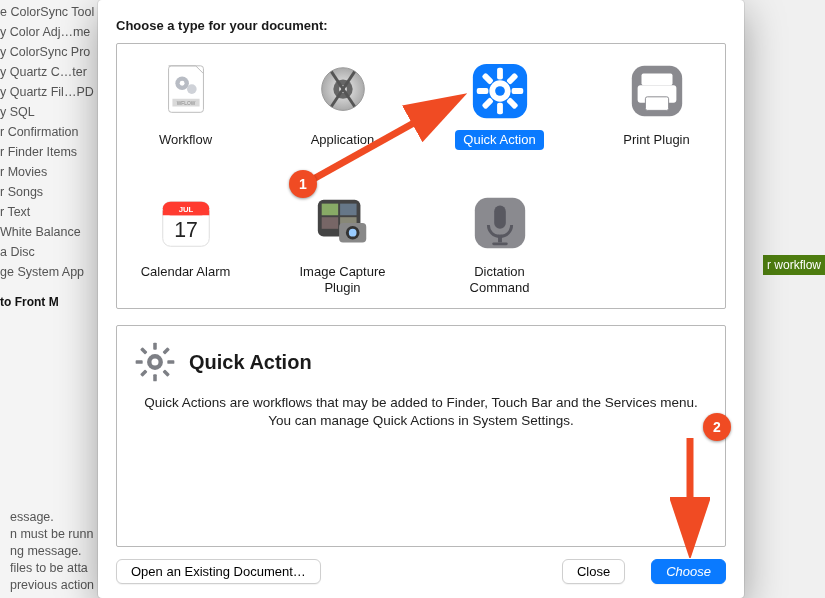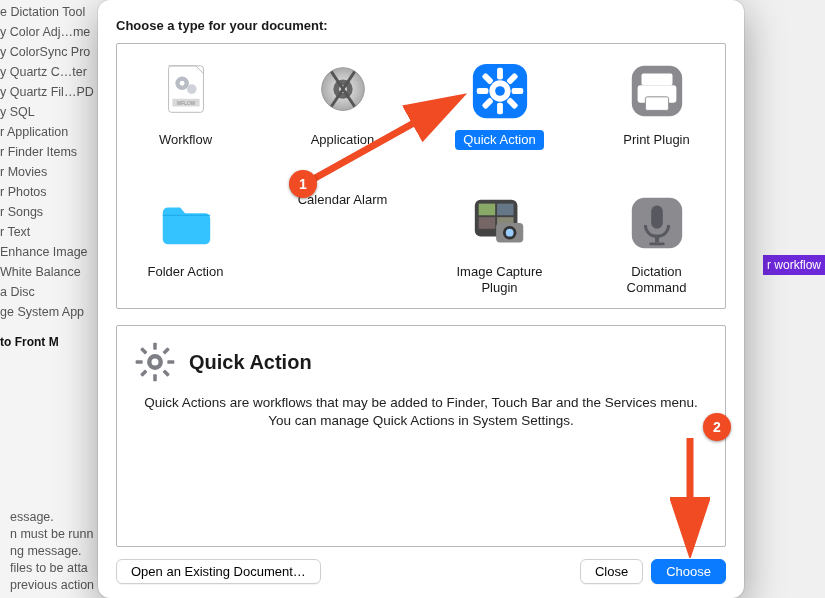--- a/index.html
+++ b/index.html
@@ -45,35 +45,35 @@
     width: 115px;
     font-size: 12.5px;
     color: #555;
     line-height: 17px;
     padding-left: 10px;
     white-space: nowrap;
   }
   .bg-right-hint {
     position: absolute;
     right: 0; top: 255px;
-    background: #6d28d9;
+    background: #4d7c0f;
     color: #fff;
     font-size: 12px;
     padding: 3px 4px;
     white-space: nowrap;
   }
 
   
   .sheet {
     position: absolute;
     left: 98px; top: 0;
     width: 646px;
     height: 598px;
     background: #fff;
-    border-radius: 12px;
+    border-radius: 4px;
     box-shadow: 0 12px 40px rgba(0,0,0,0.35), 0 0 0 1px rgba(0,0,0,0.08);
     padding: 18px 18px 14px 18px;
     display: flex;
     flex-direction: column;
   }
 
   .sheet-title {
     font-size: 13px;
     font-weight: 700;
     margin-bottom: 10px;
@@ -145,35 +145,36 @@
     color: #222;
     line-height: 18px;
     text-align: center;
   }
 
   
   .footer {
     display: flex;
     align-items: center;
     margin-top: 12px;
-    gap: 8px;
+    gap: 26px;
   }
   .btn {
     font-size: 13px;
     padding: 4px 14px;
     border-radius: 6px;
     border: 1px solid #cfcfcf;
     background: #fff;
     box-shadow: 0 1px 1px rgba(0,0,0,0.05);
     cursor: default;
   }
   .btn.primary {
     background: #0a7aff;
     border-color: #0a7aff;
     color: #fff;
+    font-style: italic;
   }
   .spacer { flex: 1; }
 
   
   .callout {
     position: absolute;
     width: 28px; height: 28px;
     background: #f04b23;
     border-radius: 50%;
     color: #fff;
@@ -191,33 +192,31 @@
     pointer-events: none;
   }
 
   
   svg { display: block; }
 </style>
 </head>
 <body>
 
 <div class="bg-sidebar" id="bg-sidebar">
-    <div class="item">e Dictation Tool</div>
+    <div class="item">e ColorSync Tool</div>
     <div class="item">y Color Adj…me</div>
     <div class="item">y ColorSync Pro</div>
     <div class="item">y Quartz C…ter</div>
     <div class="item">y Quartz Fil…PD</div>
     <div class="item">y SQL</div>
-    <div class="item">r Application</div>
+    <div class="item">r Confirmation</div>
     <div class="item">r Finder Items</div>
     <div class="item">r Movies</div>
-    <div class="item">r Photos</div>
     <div class="item">r Songs</div>
     <div class="item">r Text</div>
-    <div class="item">Enhance Image</div>
     <div class="item">White Balance</div>
     <div class="item">a Disc</div>
     <div class="item">ge System App</div>
     <div class="bold-row">to Front M</div>
   </div>
 <div class="bg-right-hint">r workflow</div>
 <div class="bg-main-hints" id="bg-hints">
     <div>essage.</div>
     <div>n must be runn</div>
     <div>ng message.</div>
@@ -314,27 +313,27 @@
         </div>
         <div class="type-item">
           <div class="type-icon">
             <svg viewBox="0 0 64 64" width="62" height="62">
               <defs>
                 <radialGradient id="metal">
                   <stop offset="0" stop-color="#eee"></stop>
                   <stop offset="1" stop-color="#aaa"></stop>
                 </radialGradient>
               </defs>
-              <path d="M8 22 q0-6 6-6 h12 l5 6 h20 q6 0 6 6 v20 q0 6 -6 6 H14 q-6 0 -6 -6 z" fill="#34c3ff"></path>
-             <path d="M8 24 h49" stroke="#18a8e8" stroke-width="1"></path>
-            </svg>
-          </div>
-          <div class="type-label">Folder Action</div>
-        </div>
-        <div class="type-item">
+              <rect x="8" y="10" width="48" height="46" rx="8" fill="#fff" stroke="#ddd"></rect>
+             <rect x="8" y="10" width="48" height="14" rx="8" fill="#ff3b30"></rect>
+             <rect x="8" y="19" width="48" height="5" fill="#ff3b30"></rect>
+             <text x="32" y="21" font-size="8" text-anchor="middle" fill="#fff" font-weight="700">JUL</text>
+             <text x="32" y="46" font-size="22" text-anchor="middle" fill="#222" font-weight="300">17</text>
+            </svg>
+          </div>
           <div class="type-label">Calendar Alarm</div>
         </div>
         <div class="type-item">
           <div class="type-icon">
             <svg viewBox="0 0 64 64" width="62" height="62">
               <defs>
                 <radialGradient id="metal">
                   <stop offset="0" stop-color="#eee"></stop>
                   <stop offset="1" stop-color="#aaa"></stop>
                 </radialGradient>

